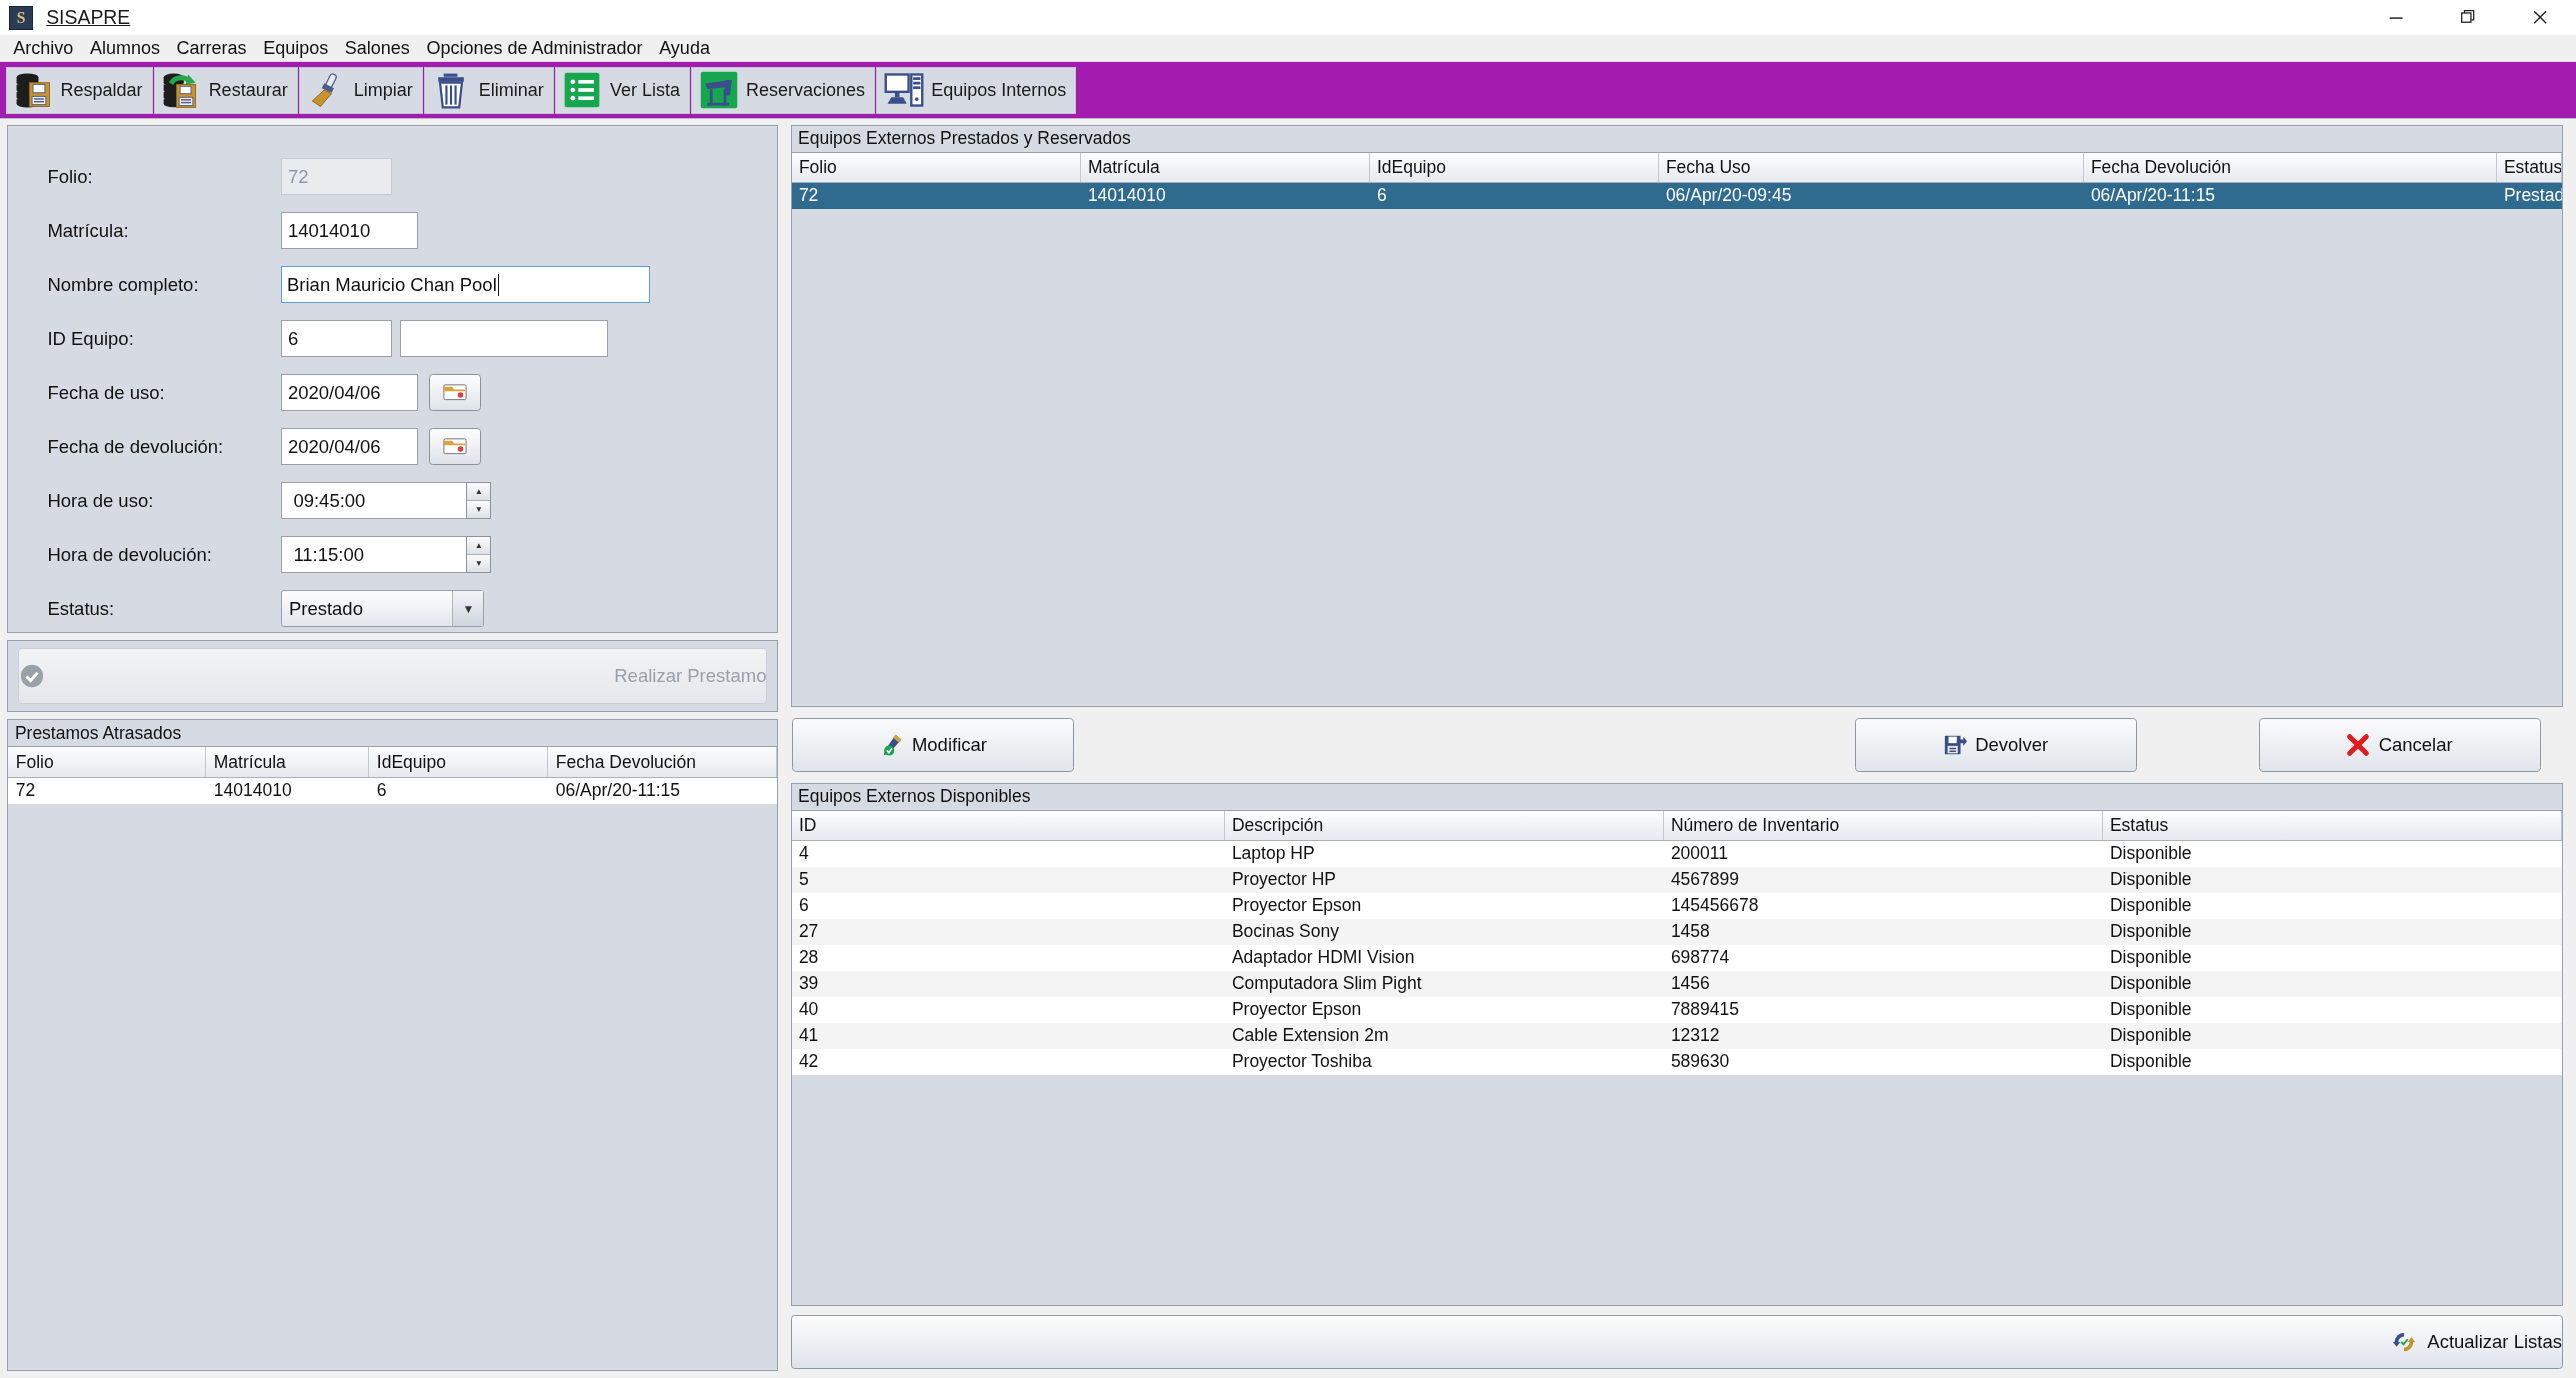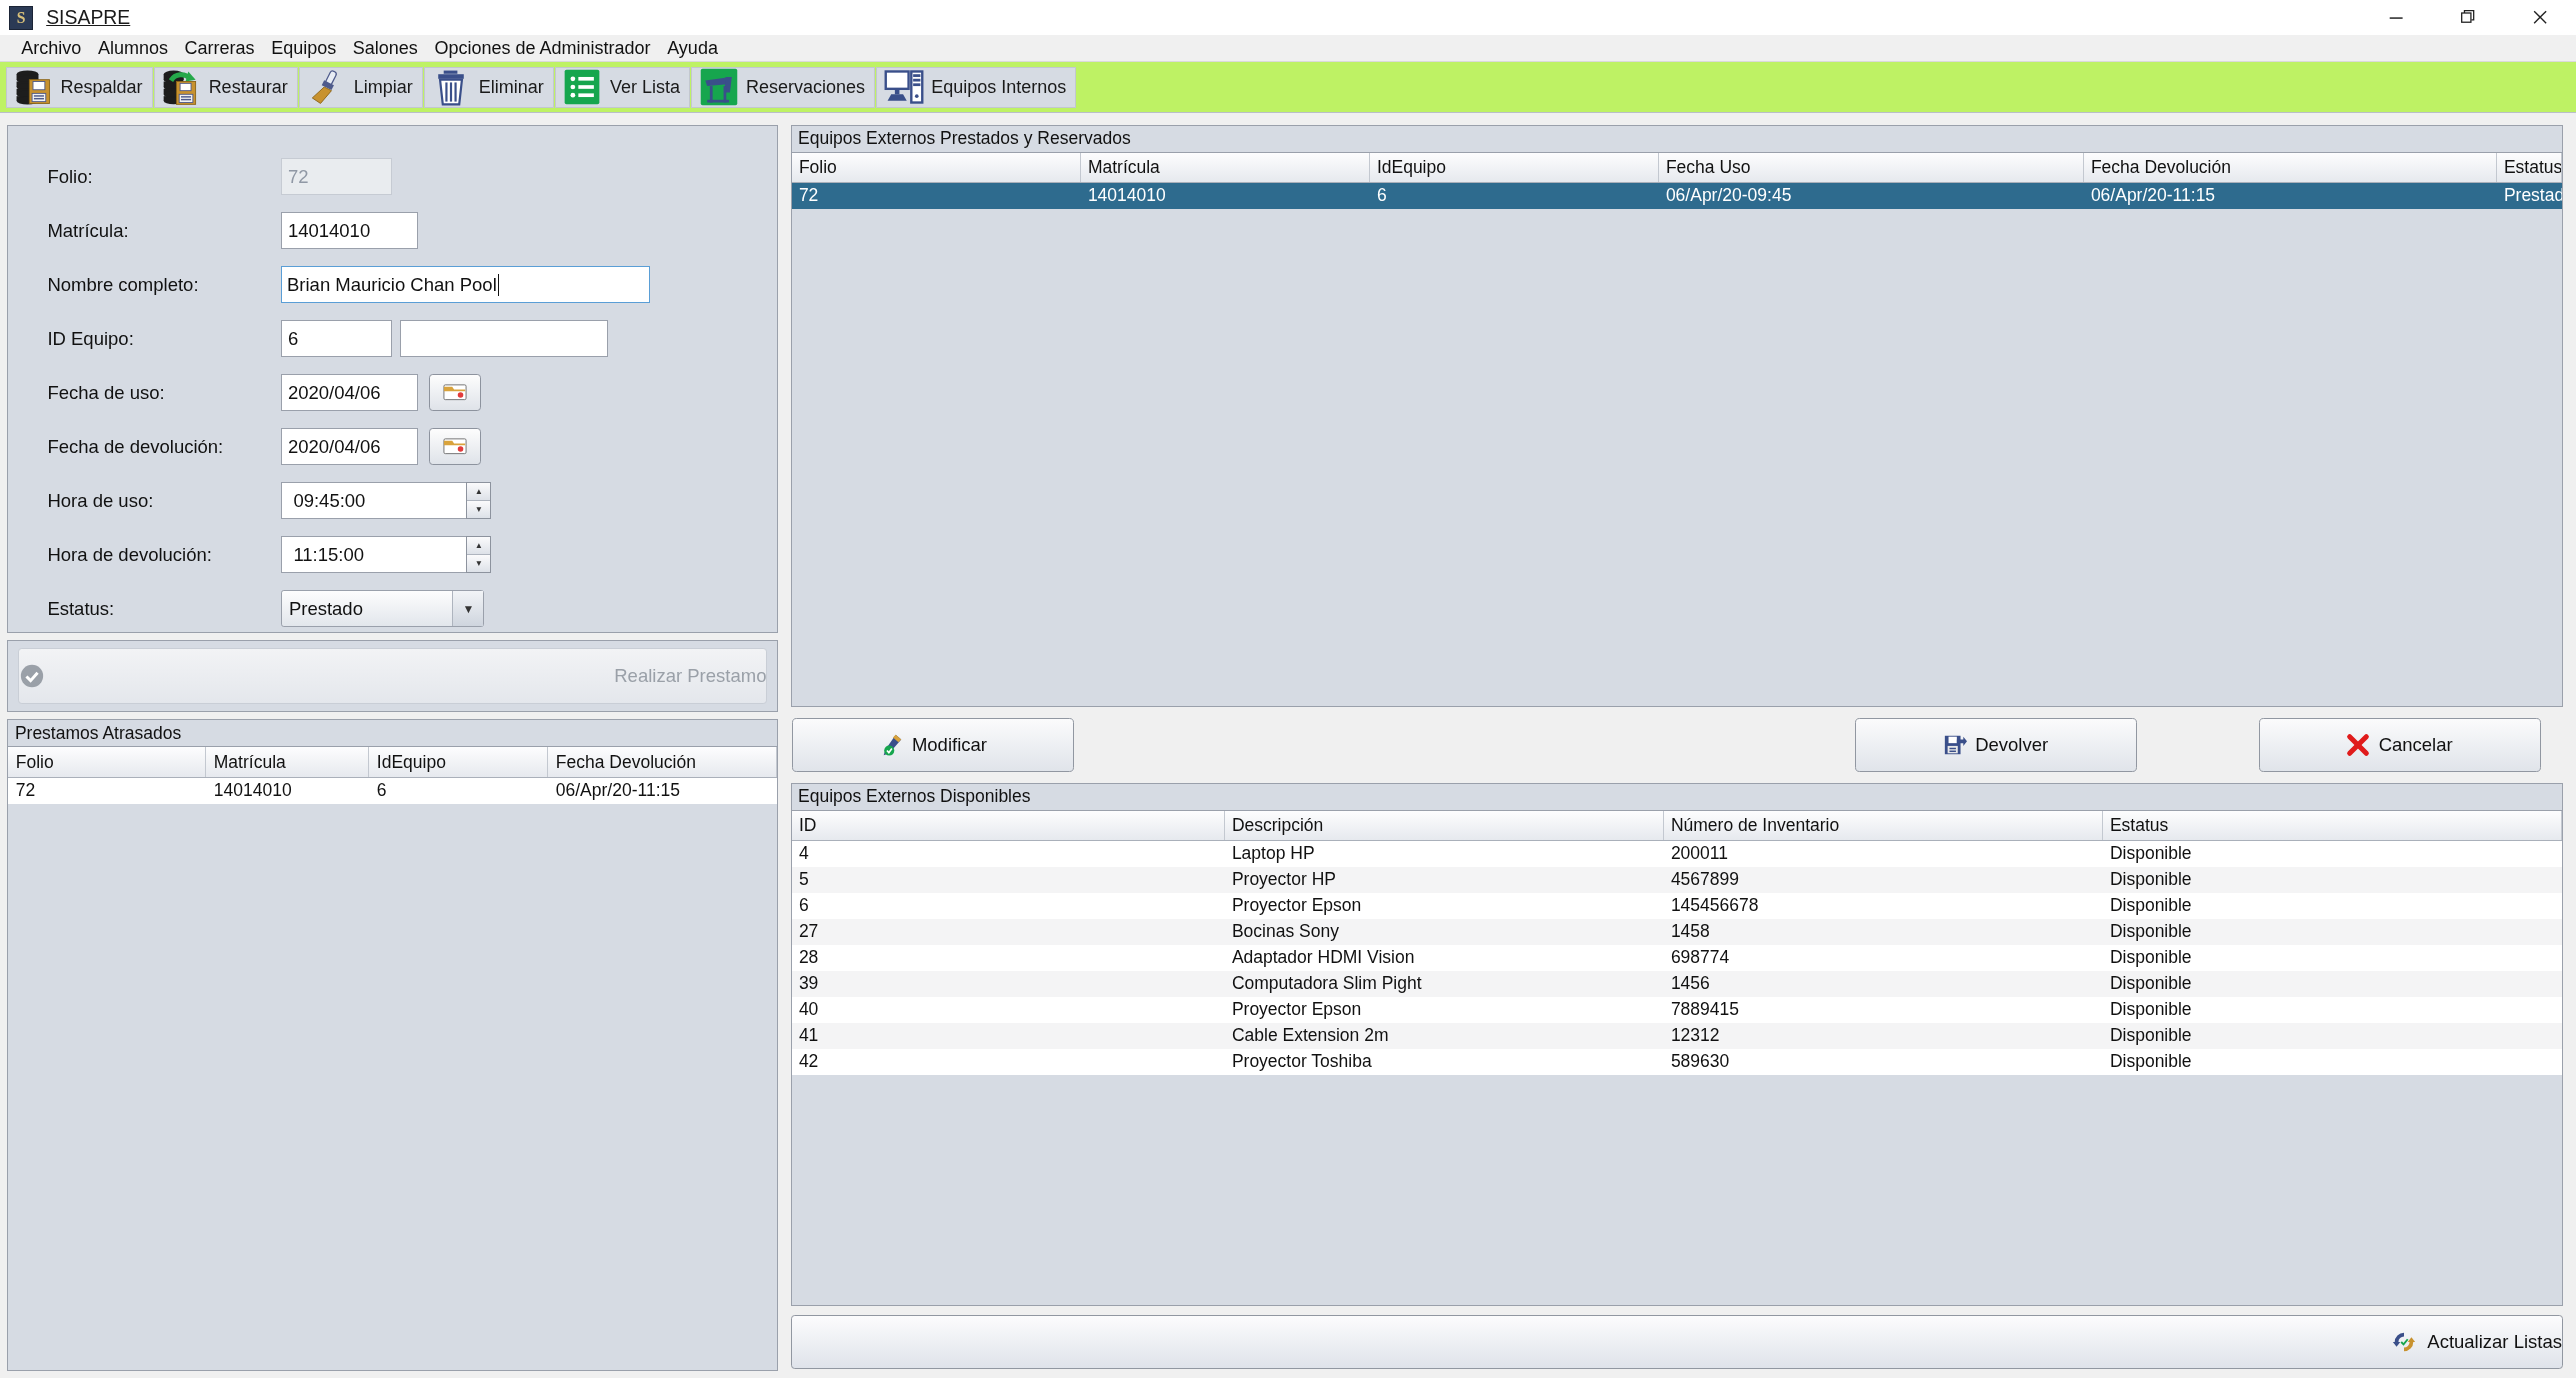--- a/index.html
+++ b/index.html
@@ -47,33 +47,33 @@
   }
   .win-btn svg { display:block; }
 
   
   #menubar {
     height: 27px;
     background: #f0f0f0;
     border-bottom: 0.9px solid #dadada;
     display: flex;
     align-items: center;
-    padding-left: 13px;
+    padding-left: 5px;
   }
   .menu-item {
     font-size: 18px;
     color: #111;
     padding: 2.8px 8.3px;
     white-space: nowrap;
   }
 
   
   #toolbar {
-    height: 51px;
-    background: #bef264;
+    height: 57px;
+    background: #a21caf;
     border-bottom: 0.9px solid #b9bfc9;
     display: flex;
     align-items: stretch;
     padding: 4.6px 2.8px 3.7px 5.5px;
   }
   .tool-btn {
     display: flex;
     align-items: center;
     gap: 6.5px;
     padding: 0 9.2px 0 5.5px;

